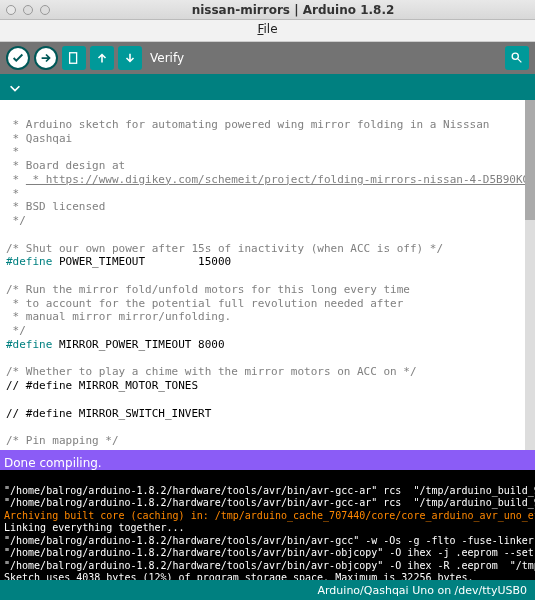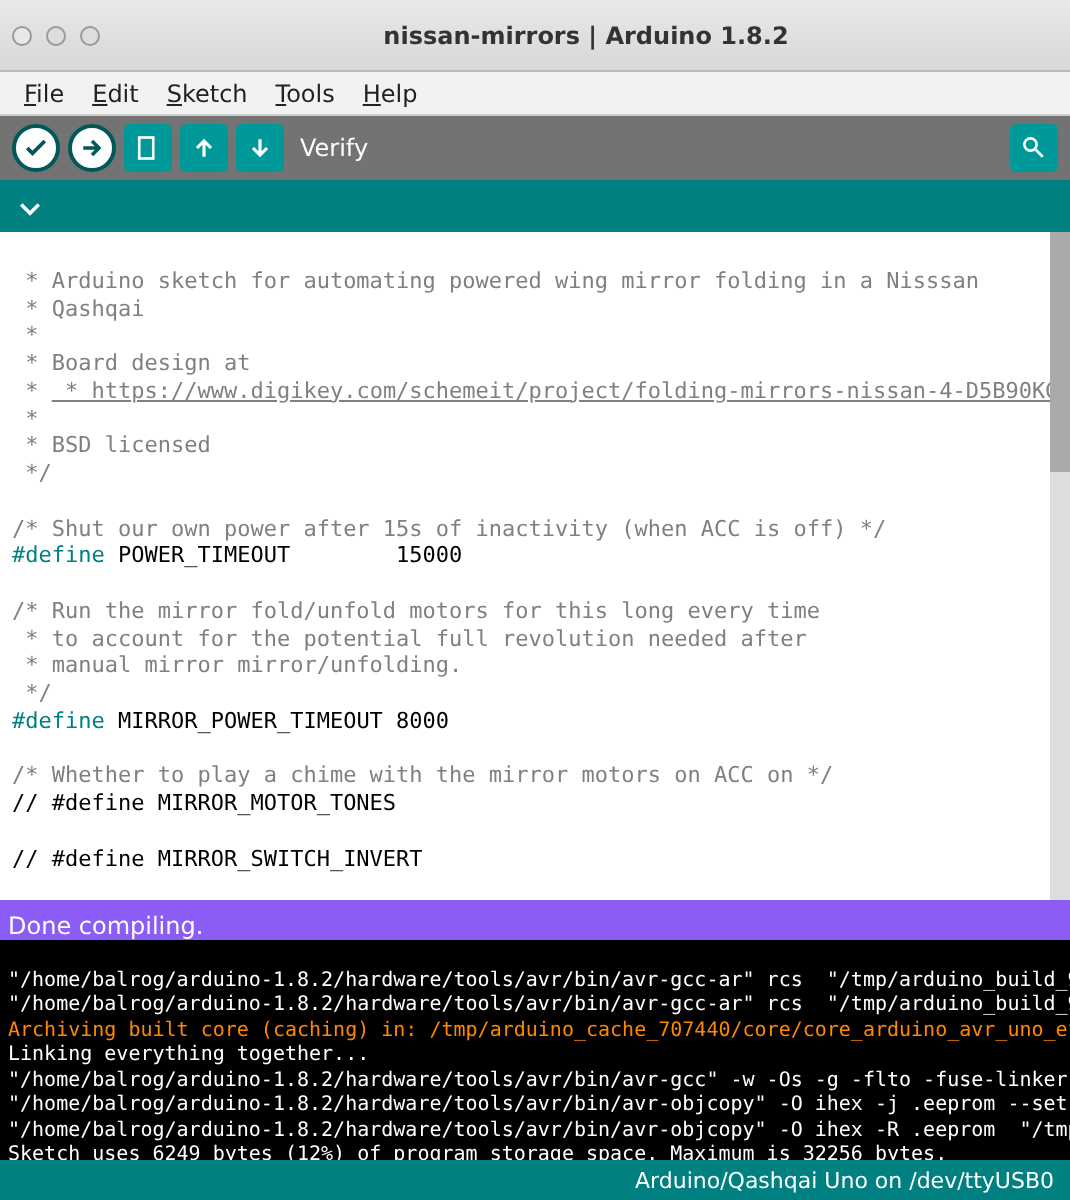--- a/index.html
+++ b/index.html
@@ -1,21 +1,21 @@
 <!DOCTYPE html>
 <html><head>
 <meta charset="utf-8">
 <style>
 * { margin: 0; padding: 0; box-sizing: border-box; }
 body { width: 535px; height: 600px; font-family: "DejaVu Sans", Arial, sans-serif; font-size: 12px; background: #f0f0f0; overflow: hidden; display: flex; flex-direction: column; }
-.titlebar { background: linear-gradient(#e8e8e8, #d8d8d8); height: 36px; display: flex; align-items: center; padding: 0 6px; border-bottom: 1px solid #bbb; gap: 7px; }
+.titlebar { background: linear-gradient(#e8e8e8, #d8d8d8); height: 20px; display: flex; align-items: center; padding: 0 6px; border-bottom: 1px solid #bbb; gap: 7px; }
 .tb-btn { width: 10px; height: 10px; border-radius: 50%; border: 1px solid #999; background: #ddd; }
 .tb-btn.x { background: #e8e8e8; }
 .tb-title { flex: 1; text-align: center; font-weight: bold; font-size: 12px; color: #333; }
-.menubar { background: #f2f2f2; height: 22px; display: flex; align-items: center; padding: 0 6px; gap: 2px; border-bottom: 1px solid #ccc; }
+.menubar { background: #f2f2f2; height: 22px; display: flex; align-items: center; padding: 0 6px; gap: 2px; border-bottom: 1px solid #ccc; flex-direction: column; }
 .menubar span { padding: 2px 6px; color: #222; cursor: pointer; }
 .menubar span u { text-decoration: underline; }
 .toolbar { background: #737373; height: 32px; display: flex; align-items: center; padding: 0 6px; gap: 4px; }
 .tbtn { width: 24px; height: 24px; border-radius: 3px; background: #009999; display: flex; align-items: center; justify-content: center; color: #fff; cursor: pointer; }
 .tbtn.round { border-radius: 50%; background: #fff; border: 2px solid #005858; }
 .tbtn svg { width: 14px; height: 14px; }
 .tool-label { color: #fff; font-size: 12px; margin-left: 4px; }
 .toolbar-spacer { flex: 1; }
 .tabbar { background: #008080; height: 26px; display: flex; align-items: flex-end; padding: 0 8px; }
 .tab { background: #fff; color: #00898a; padding: 4px 14px; border-radius: 3px 3px 0 0; font-size: 12px; margin-right: auto; }
@@ -128,19 +128,19 @@
 </div>
 
 <div class="console">
 <span>"/home/balrog/arduino-1.8.2/hardware/tools/avr/bin/avr-gcc-ar" rcs  "/tmp/arduino_build_92897</span>
 <span>"/home/balrog/arduino-1.8.2/hardware/tools/avr/bin/avr-gcc-ar" rcs  "/tmp/arduino_build_92897</span>
 <span class="orange">Archiving built core (caching) in: /tmp/arduino_cache_707440/core/core_arduino_avr_uno_ef5le2</span>
 <span>Linking everything together...</span>
 <span>"/home/balrog/arduino-1.8.2/hardware/tools/avr/bin/avr-gcc" -w -Os -g -flto -fuse-linker-plug</span>
 <span>"/home/balrog/arduino-1.8.2/hardware/tools/avr/bin/avr-objcopy" -O ihex -j .eeprom --set-sect</span>
 <span>"/home/balrog/arduino-1.8.2/hardware/tools/avr/bin/avr-objcopy" -O ihex -R .eeprom  "/tmp/ard</span>
-<span>Sketch uses 6249 bytes (12%) of program storage space. Maximum is 32256 bytes.</span>
+<span>Sketch uses 4038 bytes (12%) of program storage space. Maximum is 32256 bytes.</span>
 
 </div>
 
 <div class="footer">
   <span>Arduino/Qashqai Uno on /dev/ttyUSB0</span>
 </div>
 
 </body></html>

